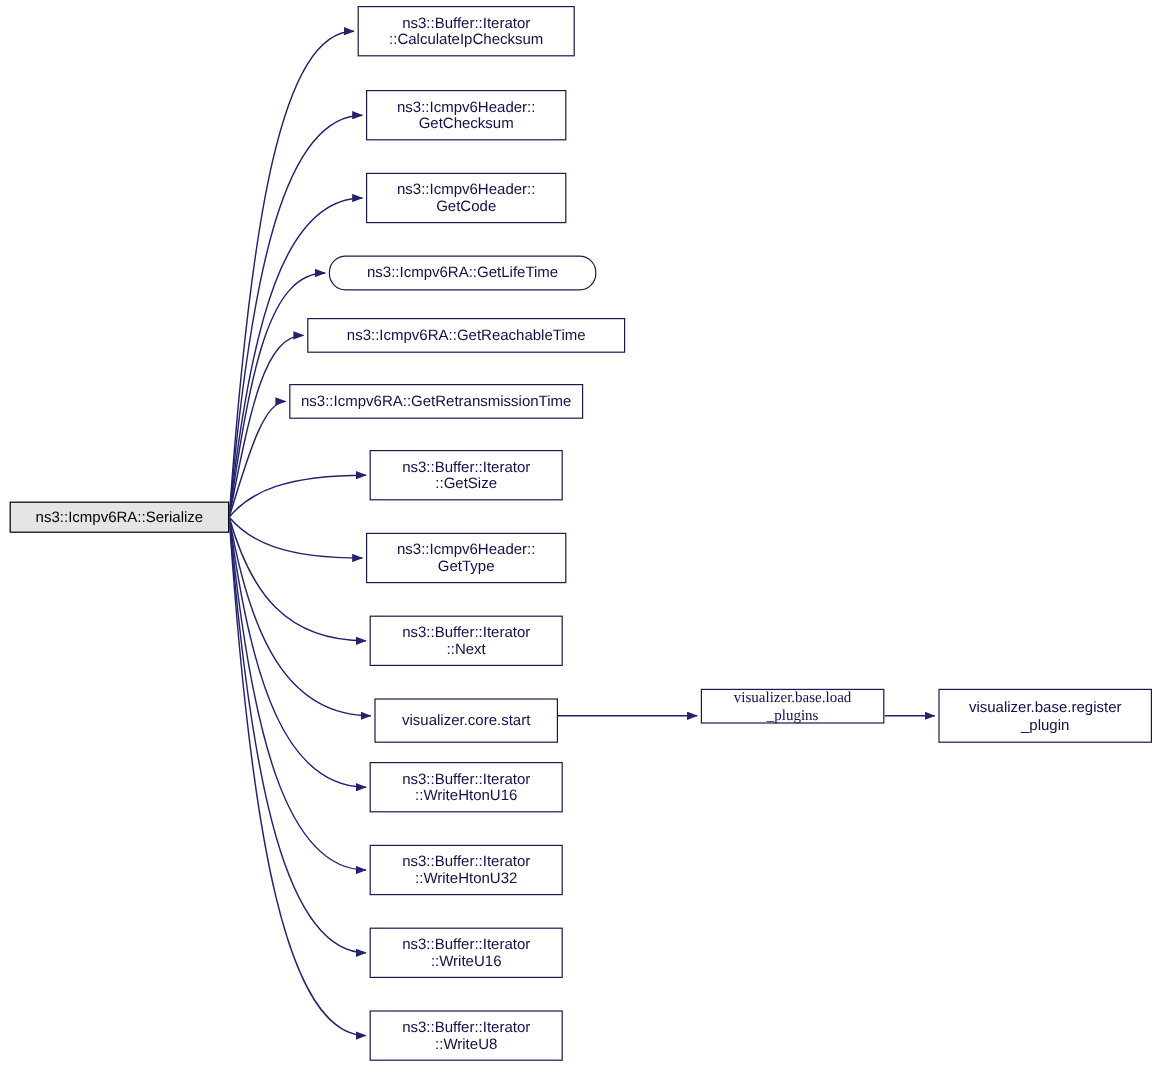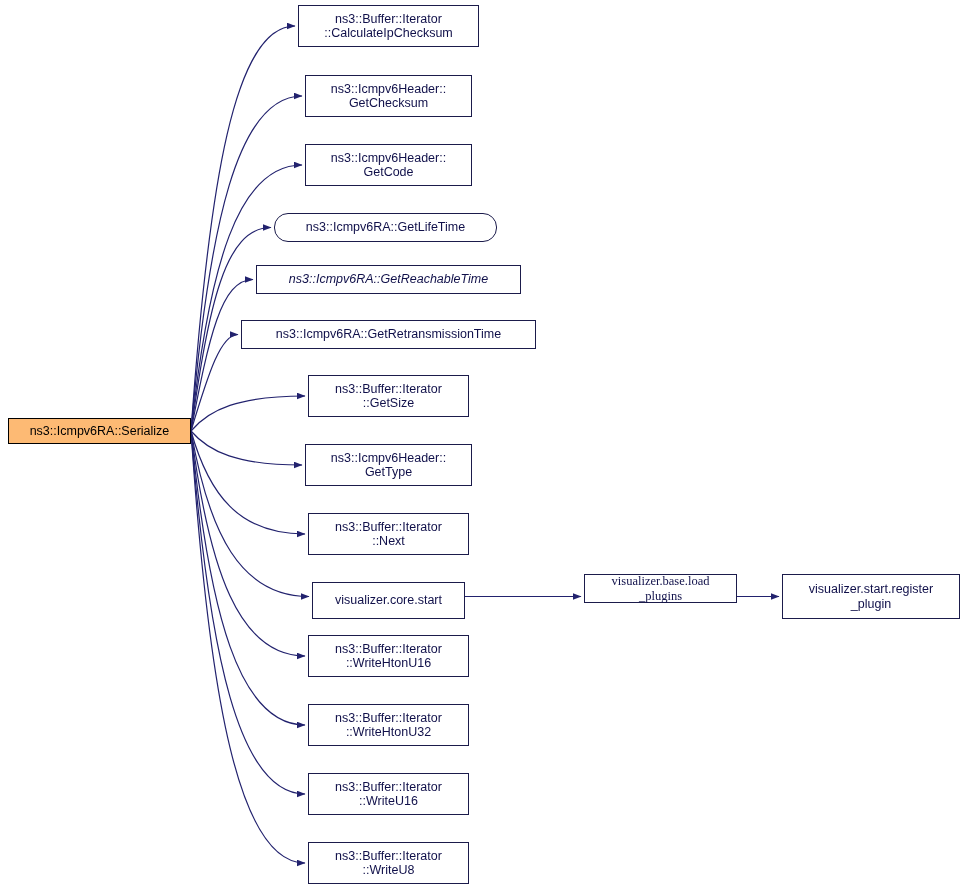--- a/index.html
+++ b/index.html
@@ -34,21 +34,21 @@
     font-size: 12.5px;
     line-height: 14.5px;
     text-align: center;
     display: flex;
     align-items: center;
     justify-content: center;
     padding: 0 0;
     white-space: pre-line;
   }
   .node.root {
-    background: #fdba74;
+    background: #e5e5e5;
     border-color: #000000;
     color: #000000;
     font-weight: normal;
   }
 </style>
 </head>
 <body>
 
 <div id="canvas">
   <svg class="edges" id="edge-layer" xmlns="http://www.w3.org/2000/svg">
@@ -78,35 +78,35 @@
   </svg>
   <div id="node-layer">
       <div class="node root" style="left: 8px; top: 418px; width: 183px; height: 26px;">ns3::Icmpv6RA::Serialize</div>
       <div class="node" style="left: 298px; top: 5px; width: 181px; height: 42px;">ns3::Buffer::Iterator
 ::CalculateIpChecksum</div>
       <div class="node" style="left: 305px; top: 75px; width: 167px; height: 42px;">ns3::Icmpv6Header::
 GetChecksum</div>
       <div class="node" style="left: 305px; top: 144px; width: 167px; height: 42px;">ns3::Icmpv6Header::
 GetCode</div>
       <div class="node" style="left: 274px; top: 213px; width: 223px; height: 29px; border-radius: 14px;">ns3::Icmpv6RA::GetLifeTime</div>
-      <div class="node" style="left: 256px; top: 265px; width: 265px; height: 29px; font-style: italic;">ns3::Icmpv6RA::GetReachableTime</div>
-      <div class="node" style="left: 241px; top: 320px; width: 295px; height: 29px;">ns3::Icmpv6RA::GetRetransmissionTime</div>
+      <div class="node" style="left: 256px; top: 265px; width: 265px; height: 29px;">ns3::Icmpv6RA::GetReachableTime</div>
+      <div class="node" style="left: 241px; top: 320px; width: 245px; height: 29px;">ns3::Icmpv6RA::GetRetransmissionTime</div>
       <div class="node" style="left: 308px; top: 375px; width: 161px; height: 42px;">ns3::Buffer::Iterator
 ::GetSize</div>
       <div class="node" style="left: 305px; top: 444px; width: 167px; height: 42px;">ns3::Icmpv6Header::
 GetType</div>
       <div class="node" style="left: 308px; top: 513px; width: 161px; height: 42px;">ns3::Buffer::Iterator
 ::Next</div>
       <div class="node" style="left: 312px; top: 582px; width: 153px; height: 37px;">visualizer.core.start</div>
       <div class="node" style="left: 308px; top: 635px; width: 161px; height: 42px;">ns3::Buffer::Iterator
 ::WriteHtonU16</div>
       <div class="node" style="left: 308px; top: 704px; width: 161px; height: 42px;">ns3::Buffer::Iterator
 ::WriteHtonU32</div>
       <div class="node" style="left: 308px; top: 773px; width: 161px; height: 42px;">ns3::Buffer::Iterator
 ::WriteU16</div>
       <div class="node" style="left: 308px; top: 842px; width: 161px; height: 42px;">ns3::Buffer::Iterator
 ::WriteU8</div>
       <div class="node" style="left: 584px; top: 574px; width: 153px; height: 29px; font-family: Liberation Serif, serif;">visualizer.base.load
 _plugins</div>
-      <div class="node" style="left: 782px; top: 574px; width: 178px; height: 45px;">visualizer.start.register
+      <div class="node" style="left: 782px; top: 574px; width: 178px; height: 45px;">visualizer.base.register
 _plugin</div>
     </div>
 </div>
 
 </body></html>

